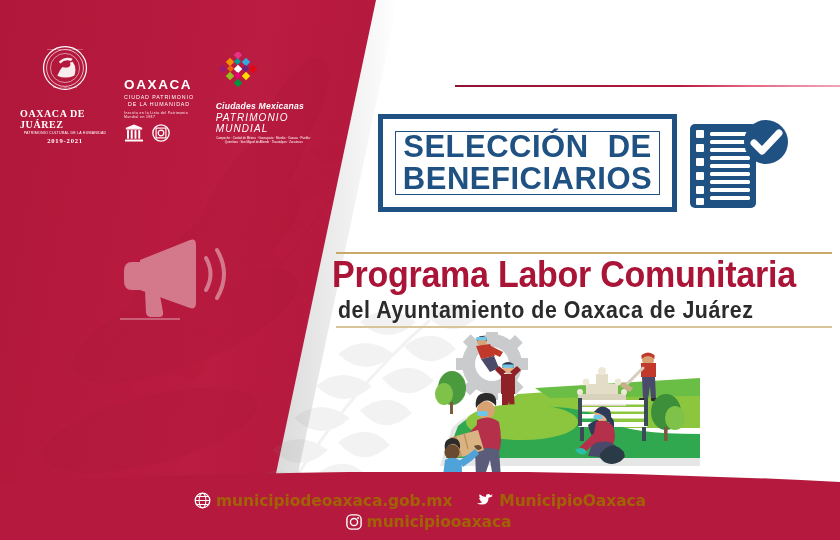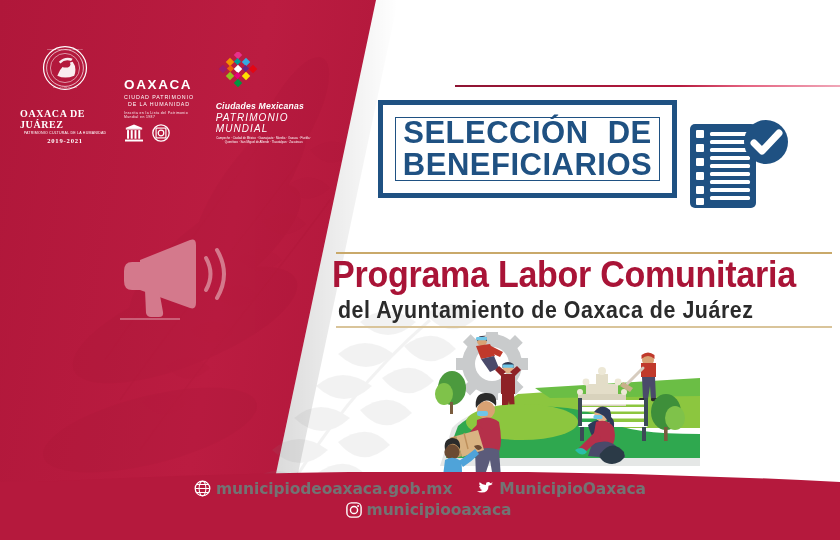--- a/index.html
+++ b/index.html
@@ -80,21 +80,21 @@
     letter-spacing:.5px; line-height:1;
     font-family:"DejaVu Sans", sans-serif;
   }
   .conoce-rule{
     position:absolute; left:455px; top:85px; width:385px; height:2px; z-index:8;
     background:linear-gradient(90deg,#8E1433 0%,#B5193D 58%,#E4617F 75%,#F0A7B8 100%);
   }
 
   
   .sel-box{
-    position:absolute; left:378px; top:100px; width:299px; height:98px; z-index:8;
+    position:absolute; left:378px; top:114px; width:299px; height:98px; z-index:8;
     border:5px solid #1F5182; background:#ffffff; padding:12px;
   }
   .sel-box-inner{
     width:100%; height:100%; border:1.5px solid #1F5182;
     display:flex; flex-direction:column; align-items:center; justify-content:center;
   }
   .sel-l1, .sel-l2{
     color:#1F5182; font-weight:bold; line-height:1.02;
     font-family:"Liberation Sans", sans-serif;
   }
@@ -134,23 +134,23 @@
   
   .footer{
     position:absolute; left:0; bottom:0; width:840px; height:58px; z-index:10;
     background:#B5193D;
   }
   .footer-curve{
     position:absolute; left:0; bottom:46px; width:840px; height:22px; z-index:10;
     pointer-events:none;
   }
   .footer-rows{
-    position:absolute; left:0; bottom:12px; width:840px; height:58px; z-index:11;
+    position:absolute; left:0; bottom:0; width:840px; height:58px; z-index:11;
     display:flex; flex-direction:column; align-items:center; justify-content:center;
-    gap:3px; color:#737373;
+    gap:3px; color:#a16207;
   }
   .f-row{ display:flex; align-items:center; gap:7px; }
   .f-item{ display:flex; align-items:center; gap:5px; }
   .f-item span.lbl{
     font-size:15.5px; font-weight:bold; letter-spacing:-.1px;
     font-family:"DejaVu Sans", sans-serif;
   }
   .f-gap{ width:10px; }
 </style>
 </head>

